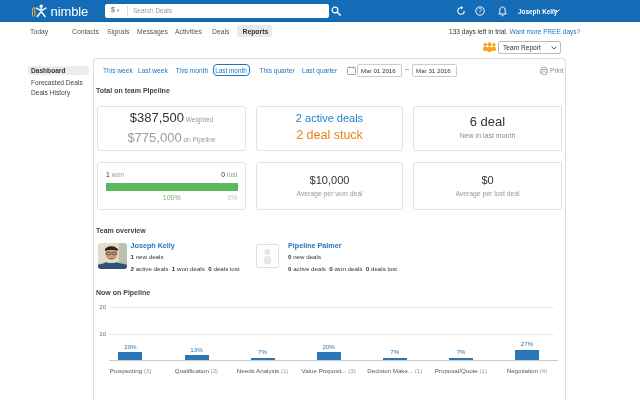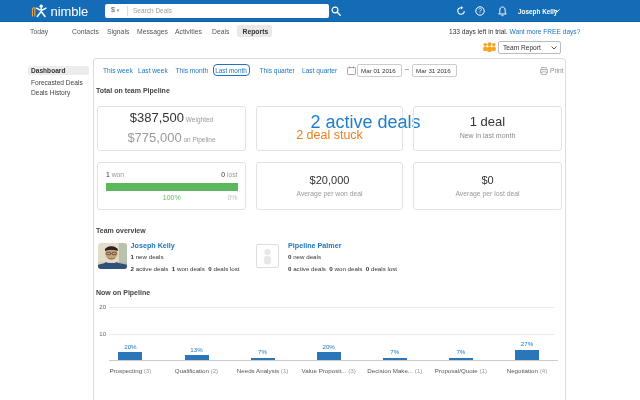--- a/index.html
+++ b/index.html
@@ -113,36 +113,36 @@
 </svg>
 <div class="abs" style="left:550px;top:67px;font-size:6.6px;color:#8d8d8d;">Print</div>
 
 <div class="abs" style="left:96px;top:86.7px;font-size:7px;font-weight:bold;color:#444;">Total on team Pipeline</div>
 
 <div class="abs" style="left:97px;top:106px;width:149px;height:44.5px;border:1px solid #e2e2e2;border-radius:3px;"></div>
 <div class="abs" style="left:97px;top:110px;width:149px;text-align:center;font-size:13px;color:#333;">$387,500<span style="font-size:6.5px;color:#999;"> Weighted</span></div>
 <div class="abs" style="left:97px;top:129.5px;width:149px;text-align:center;font-size:13px;color:#9b9b9b;">$775,000<span style="font-size:6.5px;color:#999;"> on Pipeline</span></div>
 
 <div class="abs" style="left:256px;top:106px;width:147px;height:44.5px;border:1px solid #e2e2e2;border-radius:3px;"></div>
-<div class="abs" style="left:256px;top:112px;width:147px;text-align:center;font-size:18px;color:#1e80cc;margin-left:36px;">2 active deals</div>
+<div class="abs" style="left:256px;top:112px;width:147px;text-align:center;font-size:11px;color:#1e80cc;">2 active deals</div>
 <div class="abs" style="left:256px;top:127.5px;width:147px;text-align:center;font-size:12.5px;color:#ec7f1c;">2 deal stuck</div>
 
 <div class="abs" style="left:413px;top:106px;width:149px;height:44.5px;border:1px solid #e2e2e2;border-radius:3px;"></div>
-<div class="abs" style="left:413px;top:114px;width:149px;text-align:center;font-size:13px;color:#333;">1 deal</div>
+<div class="abs" style="left:413px;top:114px;width:149px;text-align:center;font-size:13px;color:#333;">6 deal</div>
 <div class="abs" style="left:413px;top:132px;width:149px;text-align:center;font-size:7px;color:#8a8a8a;">New in last month</div>
 
 <div class="abs" style="left:97px;top:162px;width:149px;height:48px;border:1px solid #e2e2e2;border-radius:3px;"></div>
 <div class="abs" style="left:106px;top:171px;font-size:6.8px;color:#333;">1 <span style="color:#999;">won</span></div>
 <div class="abs" style="left:106px;top:171px;width:131.5px;text-align:right;font-size:6.8px;color:#333;">0 <span style="color:#999;">lost</span></div>
 <div class="abs" style="left:106px;top:182.5px;width:131.5px;height:8px;background:#5cb85c;"></div>
 <div class="abs" style="left:106px;top:194px;width:131.5px;text-align:center;font-size:7px;color:#5cb85c;">100%</div>
 <div class="abs" style="left:106px;top:194px;width:131.5px;text-align:right;font-size:7px;color:#c0c0c0;">0%</div>
 
 <div class="abs" style="left:256px;top:162px;width:147px;height:48px;border:1px solid #e2e2e2;border-radius:3px;"></div>
-<div class="abs" style="left:256px;top:174px;width:147px;text-align:center;font-size:11px;color:#333;">$20,000</div>
+<div class="abs" style="left:256px;top:174px;width:147px;text-align:center;font-size:11px;color:#333;">$10,000</div>
 <div class="abs" style="left:256px;top:190px;width:147px;text-align:center;font-size:6.8px;color:#999;">Average per won deal</div>
 
 <div class="abs" style="left:413px;top:162px;width:149px;height:48px;border:1px solid #e2e2e2;border-radius:3px;"></div>
 <div class="abs" style="left:413px;top:174px;width:149px;text-align:center;font-size:11px;color:#333;">$0</div>
 <div class="abs" style="left:413px;top:190px;width:149px;text-align:center;font-size:6.8px;color:#999;">Average per lost deal</div>
 
 <div class="abs" style="left:96px;top:226.5px;font-size:7px;font-weight:bold;color:#444;">Team overview</div>
 
 <svg class="abs" style="left:97.5px;top:242.8px;border-radius:3px;" width="29" height="26.5" viewBox="0 0 25 28" preserveAspectRatio="none">
   <rect width="25" height="28" fill="#e3dcc6"></rect>

